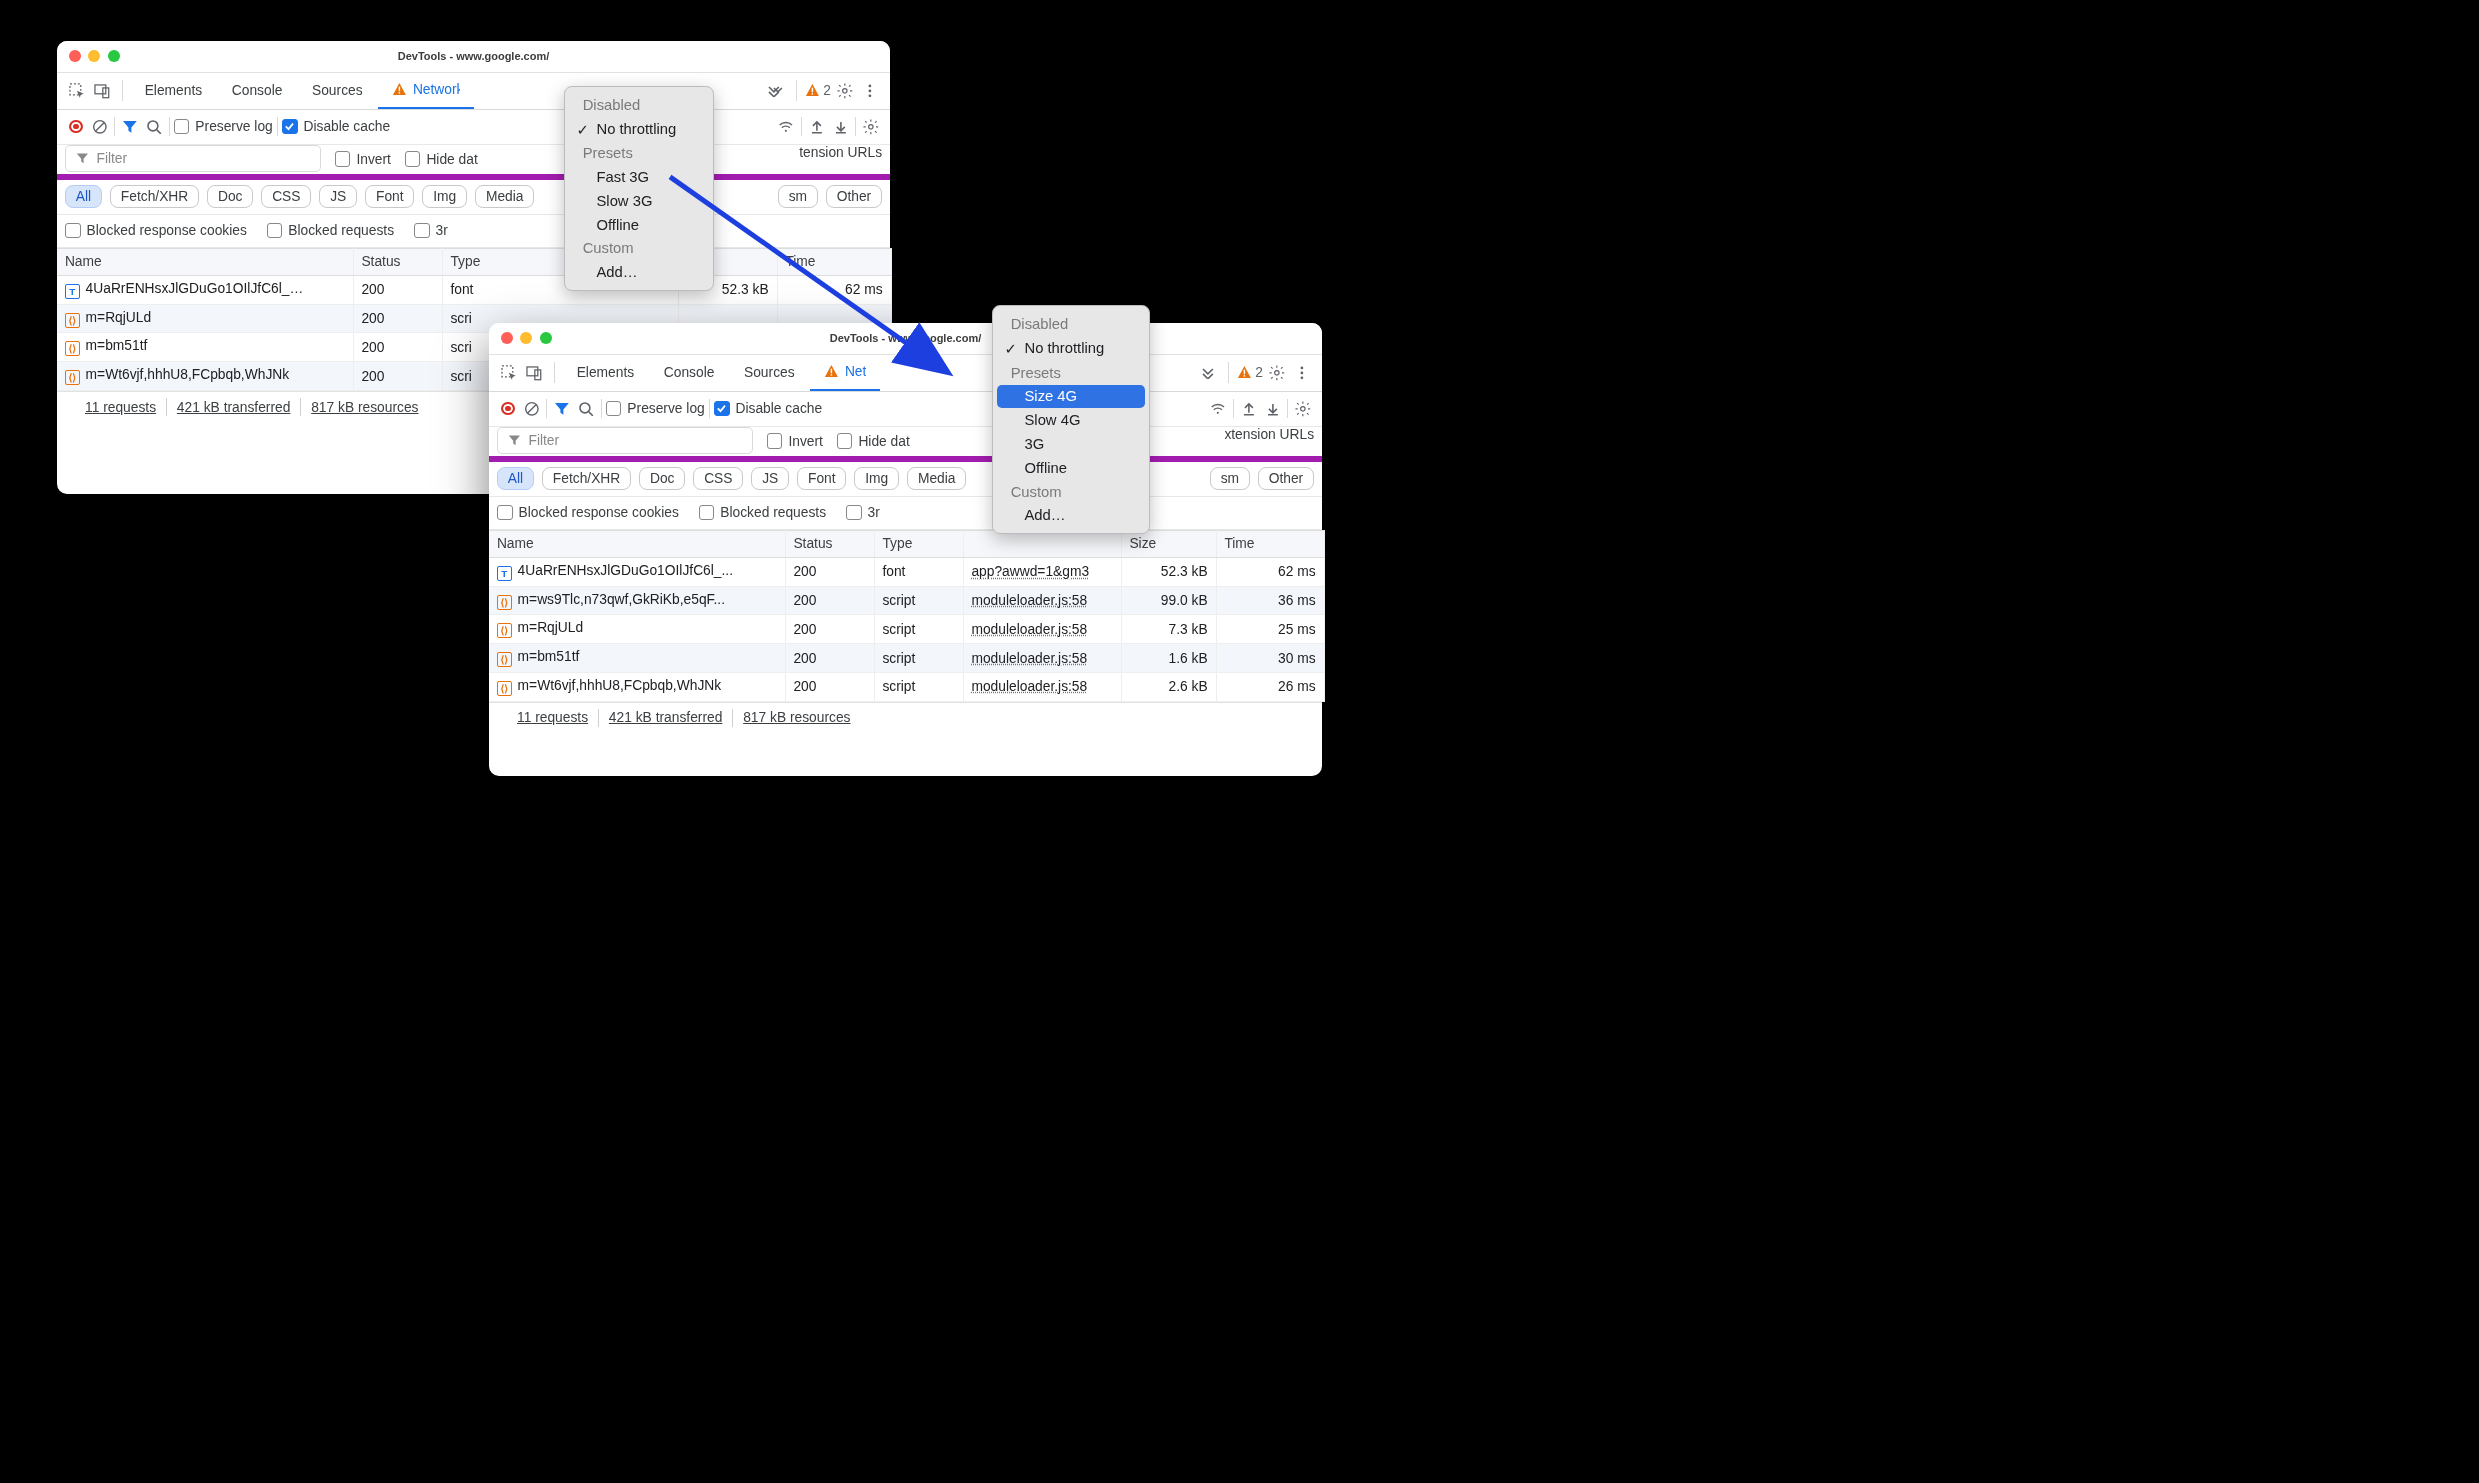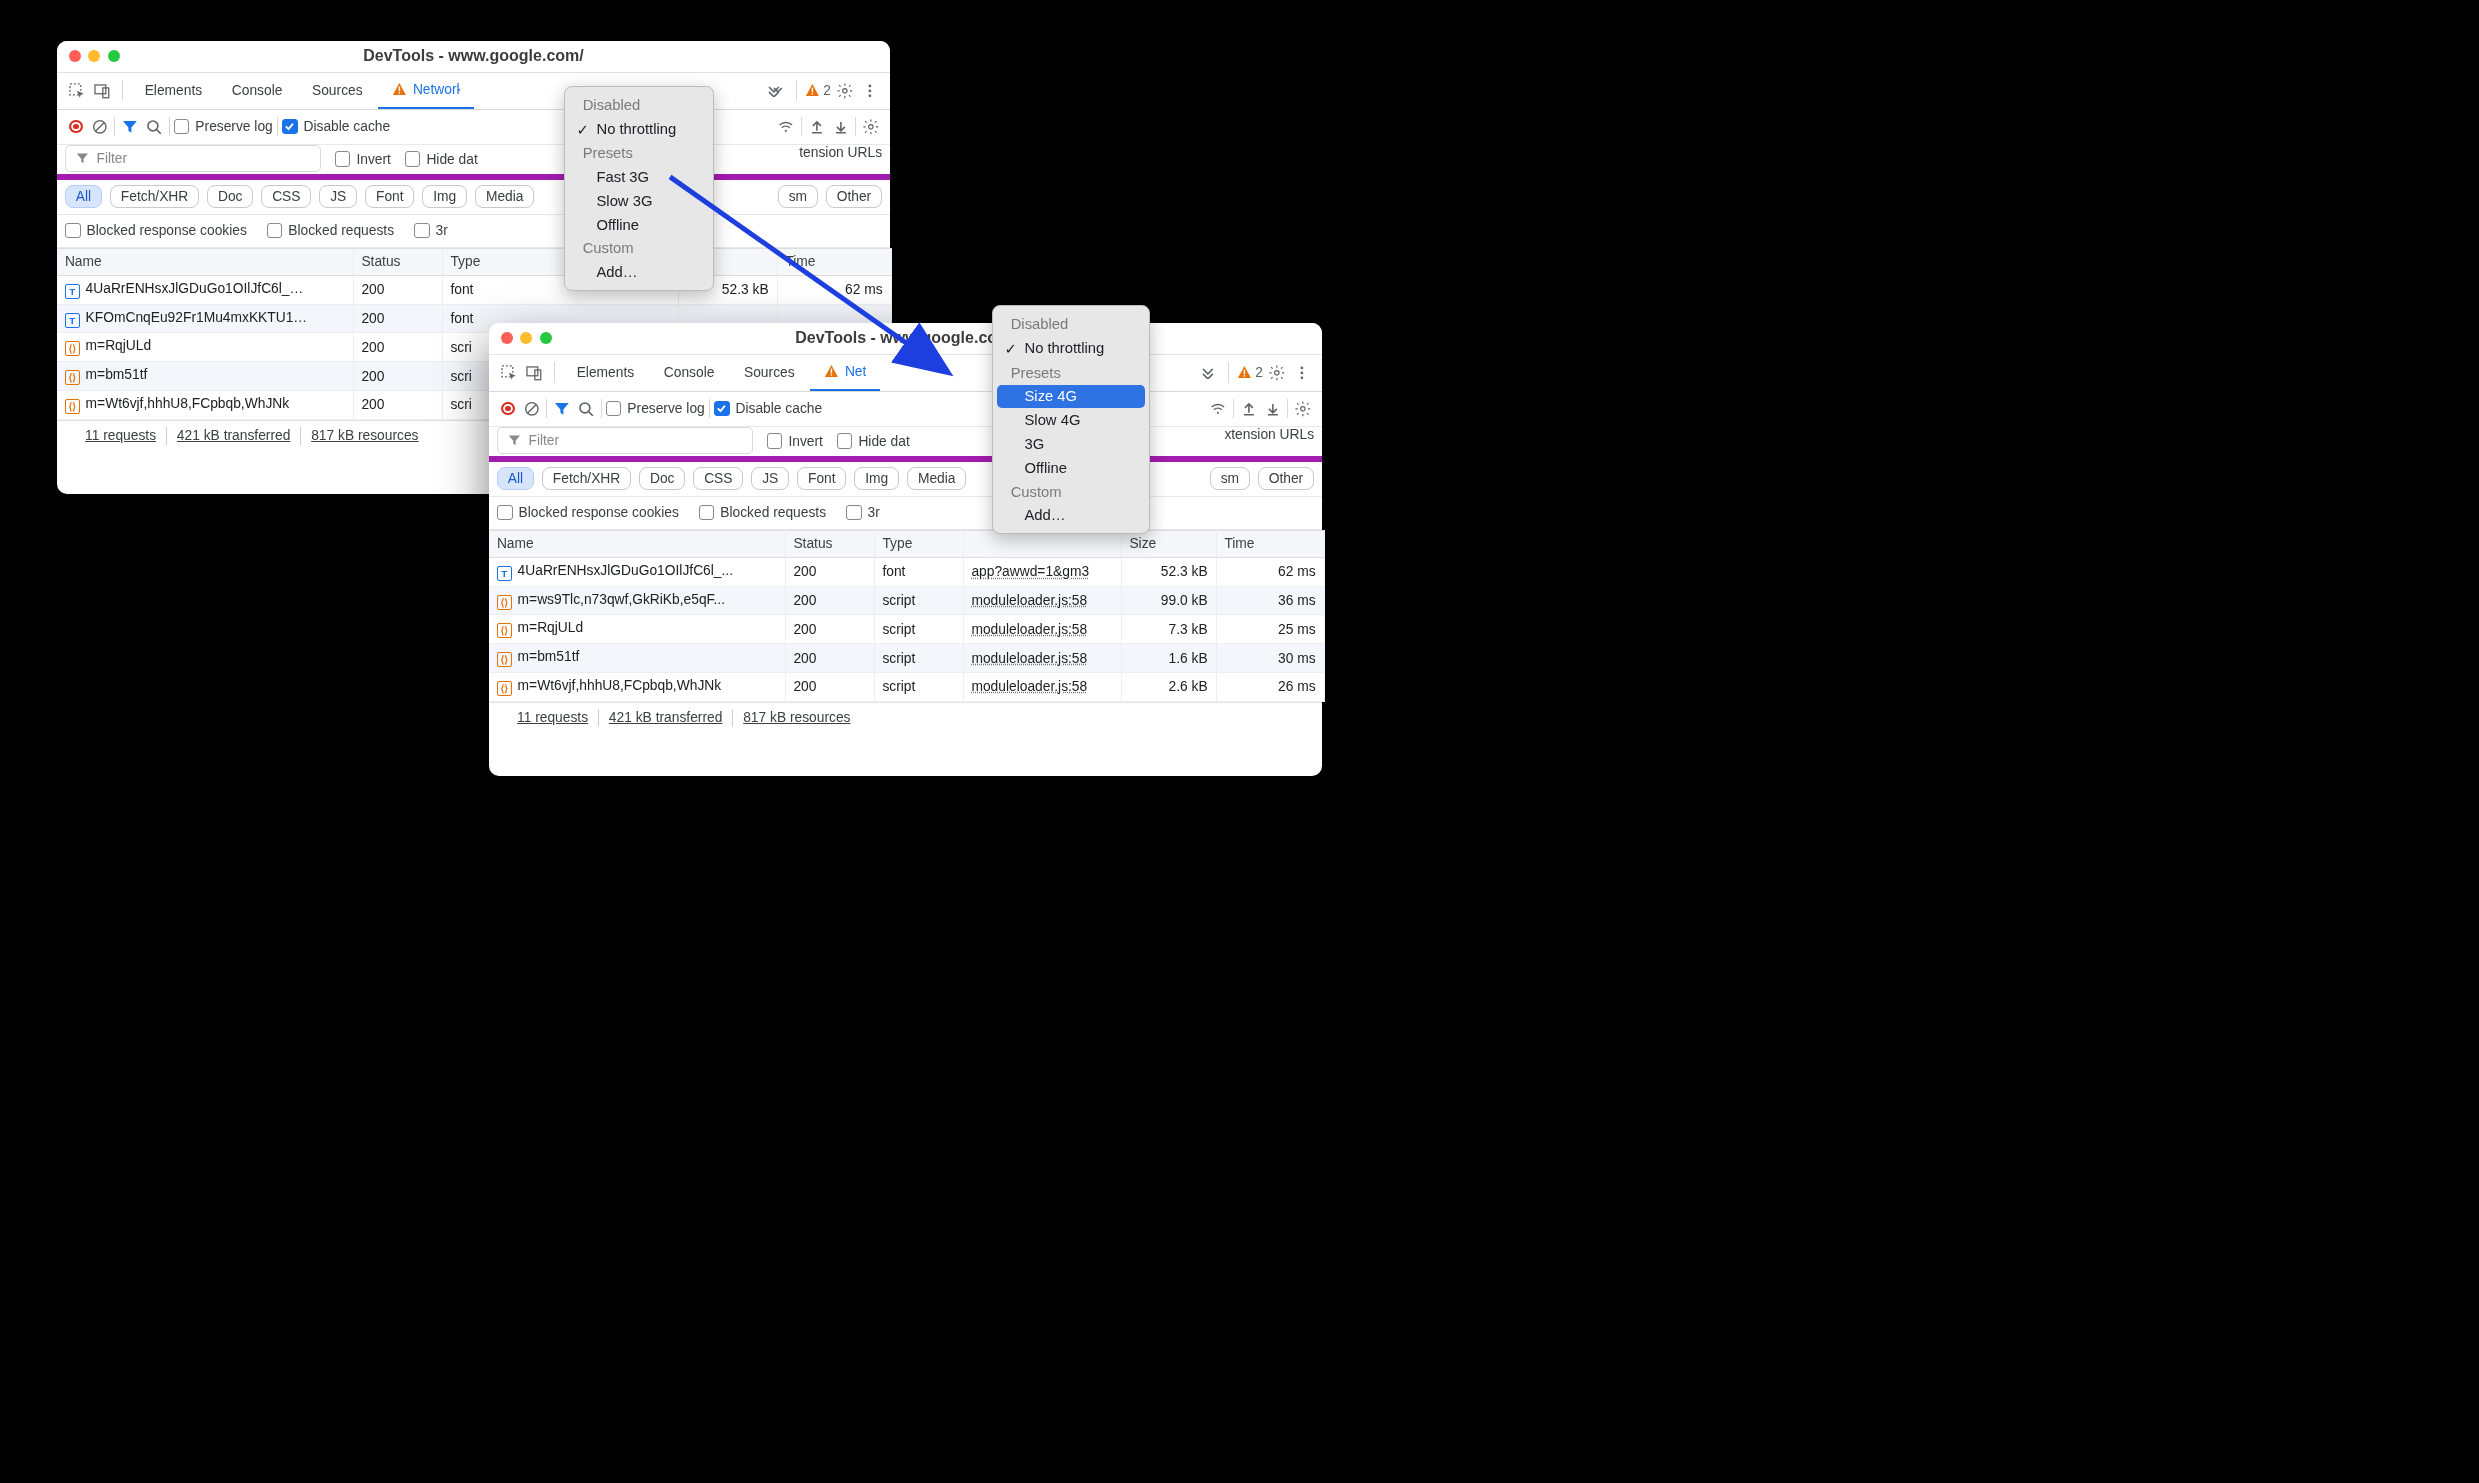--- a/index.html
+++ b/index.html
@@ -40,21 +40,21 @@
   .traffic { display: flex; gap: 7.9px; }
   .dot { width: 11.8px; height: 11.8px; border-radius: 50%; }
   .dot.red { background: #ff5f57; }
   .dot.yellow { background: #febc2e; }
   .dot.green { background: #28c840; }
   .title {
     position: absolute;
     left: 0; right: 0;
     text-align: center;
     font-weight: 600;
-    font-size: 16px;
+    font-size: 11px;
     color: #3c3c3c;
     pointer-events: none;
   }
 
   .tabbar {
     display: flex;
     align-items: center;
     height: 37px;
     border-bottom: 1px solid #d9d9d9;
     padding: 0 7.9px;
@@ -416,27 +416,20 @@
         <th>Time</th>
       </tr>
         </thead>
       <tbody>
         <tr>
             <td><span class="res-icon font">T</span><span>4UaRrENHsxJlGDuGo1OIlJfC6l_…</span></td>
             <td>200</td>
             <td>font</td>
             <td class="num">52.3 kB</td>
             <td class="num">62 ms</td>
-          </tr>
-        <tr>
-            <td><span class="res-icon font">T</span><span>KFOmCnqEu92Fr1Mu4mxKKTU1…</span></td>
-            <td>200</td>
-            <td>font</td>
-            <td class="num"></td>
-            <td class="num"></td>
           </tr>
         <tr>
             <td><span class="res-icon script">⟨⟩</span><span>m=RqjULd</span></td>
             <td>200</td>
             <td>scri</td>
             <td class="num"></td>
             <td class="num"></td>
           </tr>
         <tr>
             <td><span class="res-icon script">⟨⟩</span><span>m=bm51tf</span></td>

